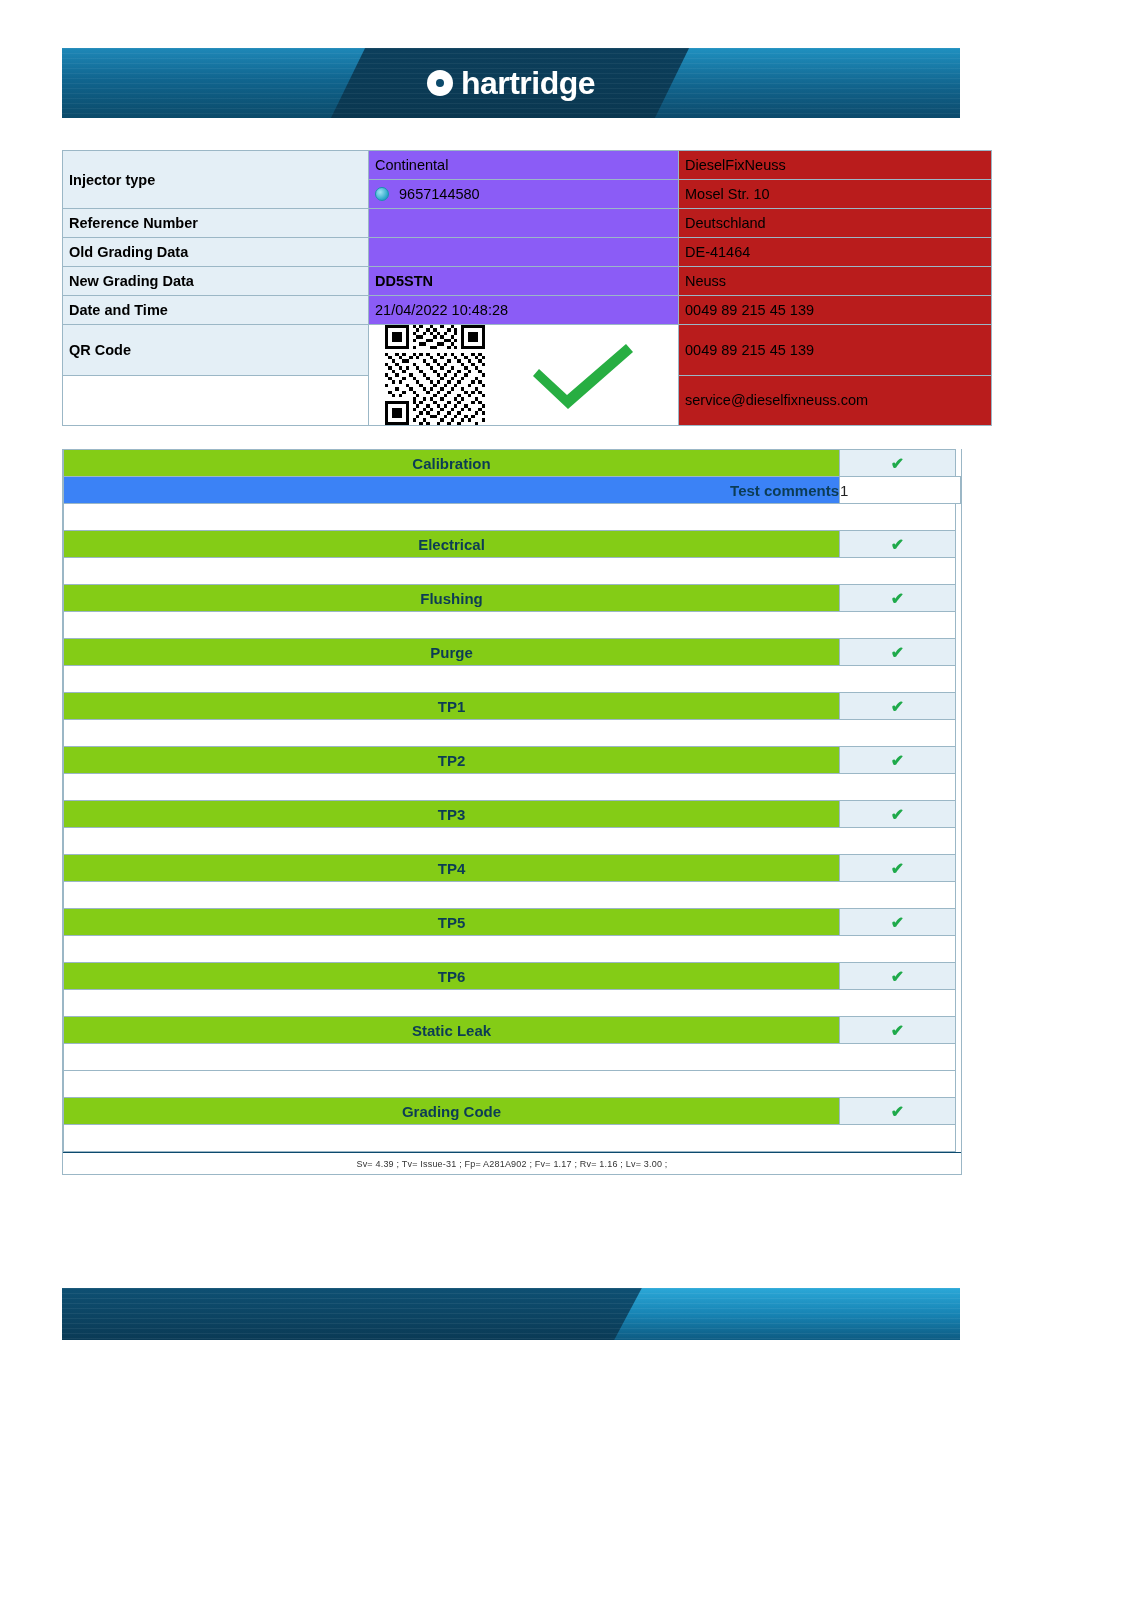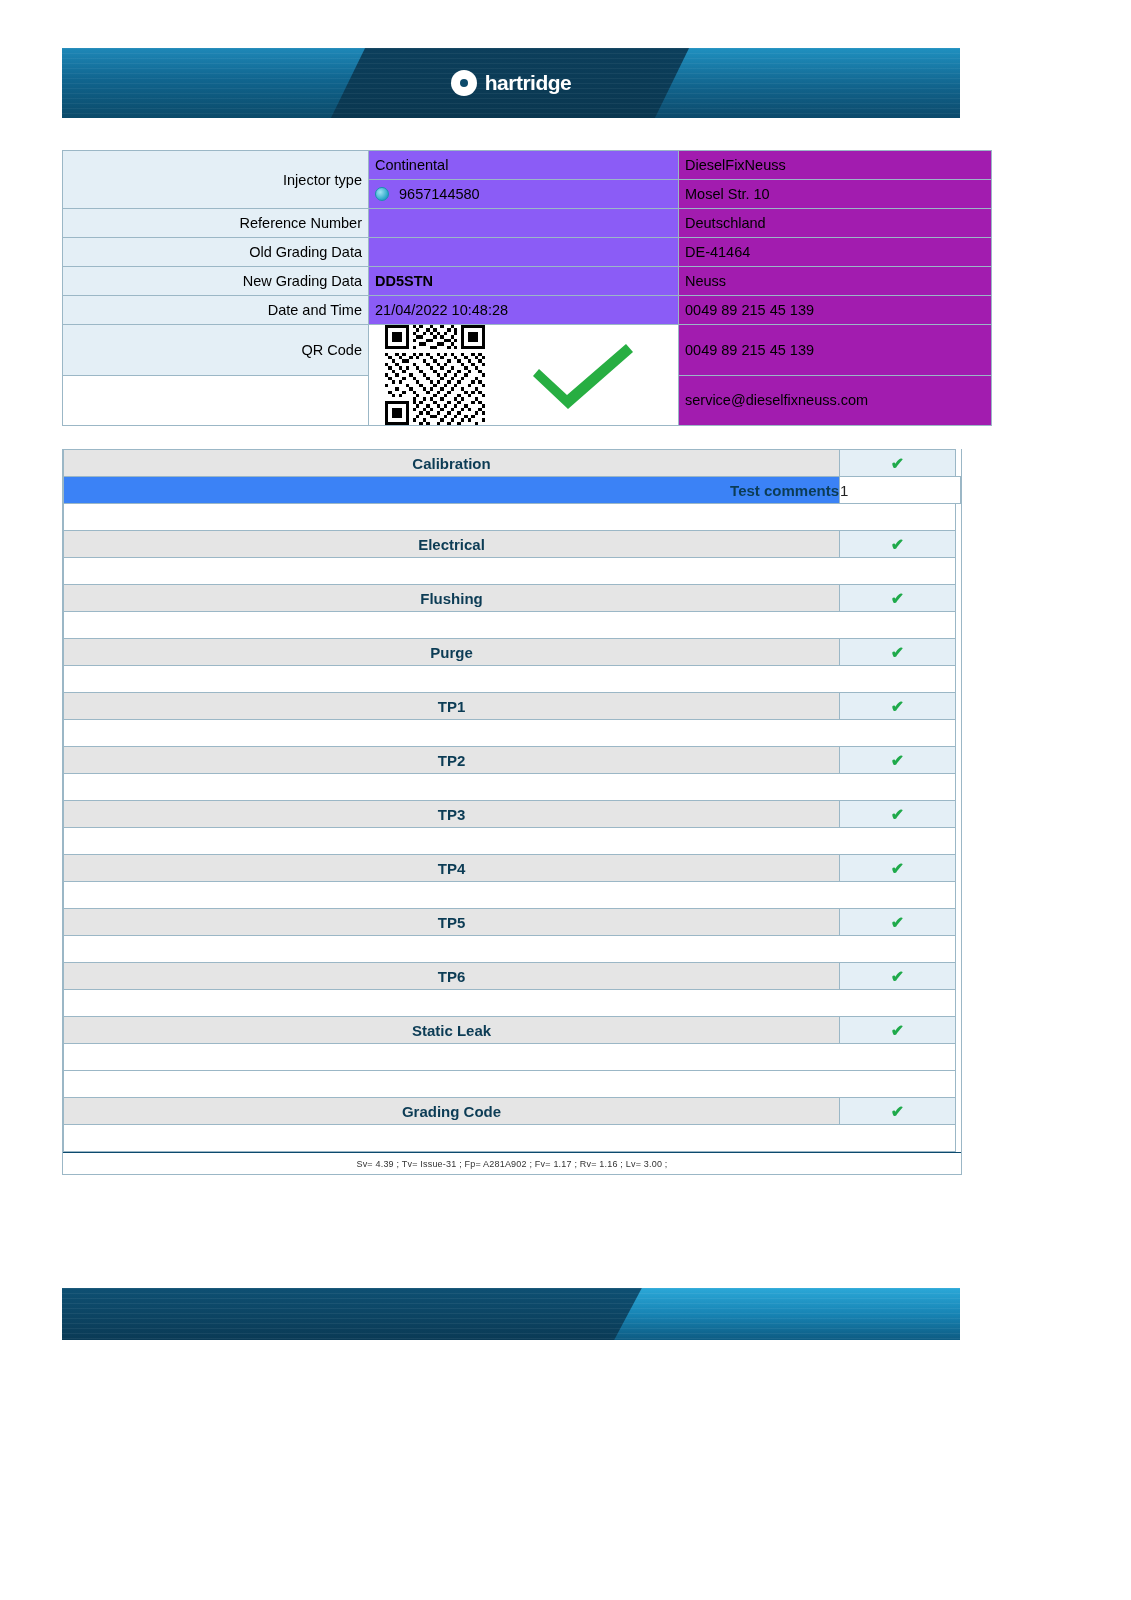--- a/index.html
+++ b/index.html
@@ -92,21 +92,21 @@
     content:"";
     position:absolute;
     left:50%; top:50%;
     width:8px; height:8px;
     margin-left:-4px; margin-top:-4px;
     border-radius:50%;
     background:#0c4a6b;
   }
   .logo-text {
     color:#ffffff;
-    font-size: 21px;
+    font-size: 32px;
     font-weight: bold;
     letter-spacing: -0.5px;
   }
 
   
   .footer {
     position: absolute;
     left: 62px;
     top: 1288px;
     width: 898px;
@@ -161,34 +161,34 @@
     border: 1px solid #9bb7c6;
     height: 28px;
     font-size: 14.5px;
     color: #000;
     vertical-align: middle;
     padding: 0 6px;
   }
   td.lbl {
     width: 293px;
     background: #e4eff6;
-    text-align: right;
-    font-weight: normal;
+    text-align: left;
+    font-weight: bold;
     color: #0c3c55;
     padding-right: 10px;
     font-size: 15px;
   }
   td.val {
     width: 297px;
     background: #8b5cf6;
     color: #222;
   }
   td.addr {
     width: 300px;
-    background: #a21caf;
+    background: #b91c1c;
     color: #222;
   }
   td.blank-lbl {
     background: #ffffff;
     border-left: 1px solid #ffffff;
     border-top: 1px solid #ffffff;
     border-bottom: 1px solid #ffffff;
   }
   .part-cell {
     display: flex;
@@ -240,21 +240,21 @@
     width: 898px;
     table-layout: fixed;
   }
   table.res td {
     border: 1px solid #9bb7c6;
     font-size: 15px;
     height: 26px;
     padding: 0;
   }
   td.sec-title {
-    background: #e5e5e5;
+    background: #84cc16;
     text-align: center;
     font-weight: bold;
     color: #0c3c55;
     width: 775px;
     height: 27px;
   }
   td.sec-status {
     background: #e4eff6;
     text-align: center;
     width: 115px;

